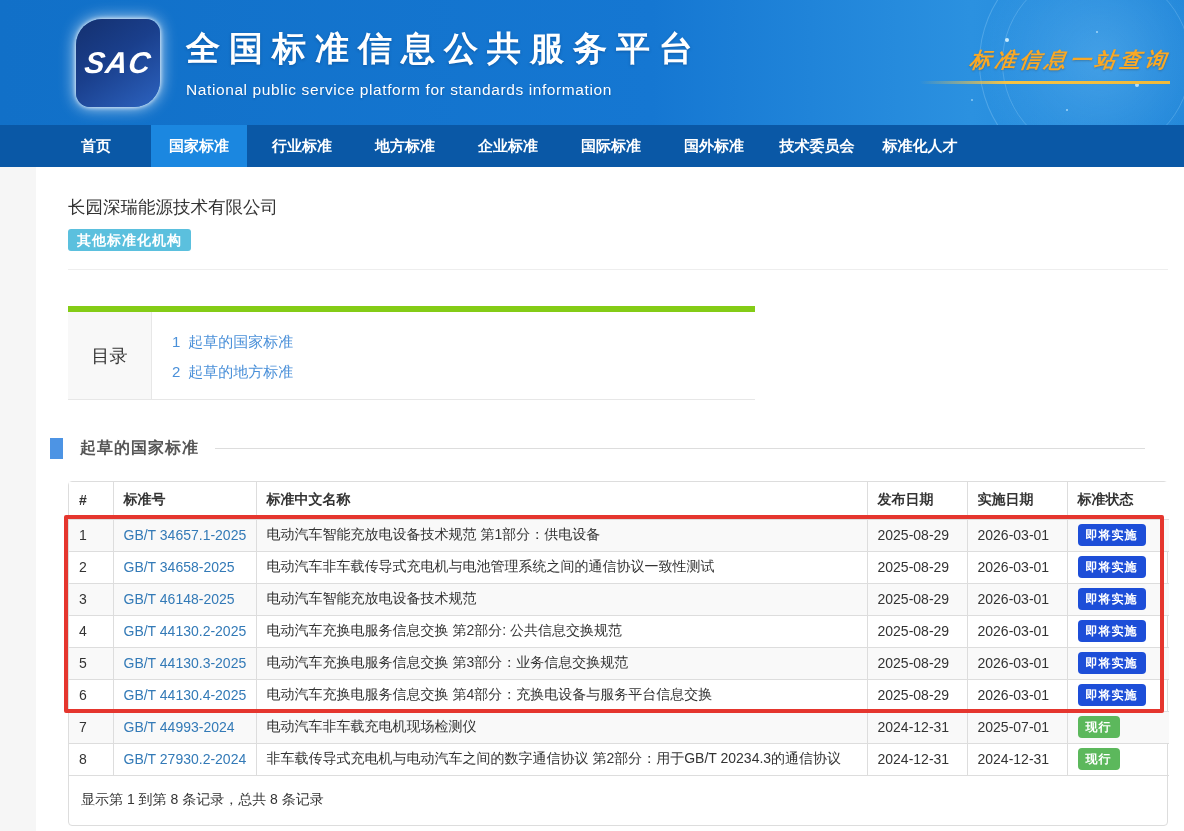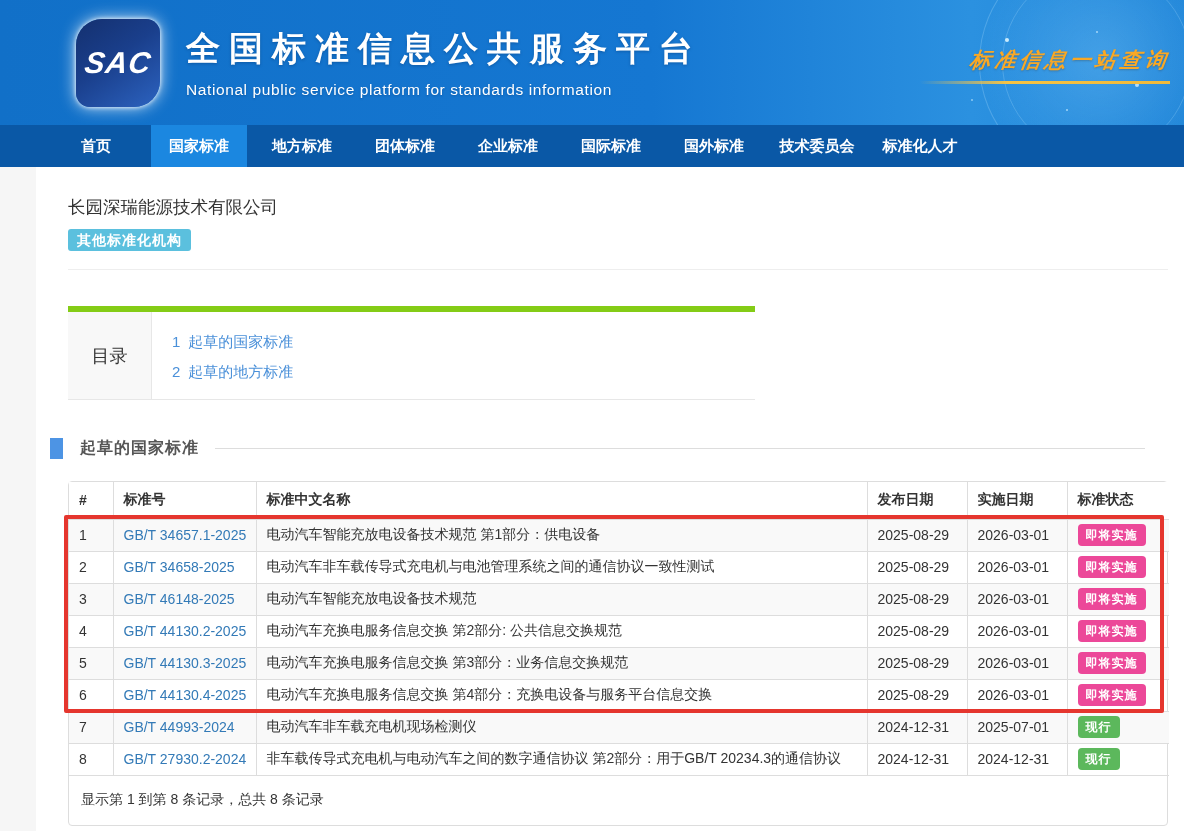--- a/index.html
+++ b/index.html
@@ -131,21 +131,21 @@
   table.standards tbody tr:last-child td { border-bottom: 1px solid #ddd; }
   .col-idx { width: 44px; }  .col-code { width: 143px; }  .col-name { width: 611px; }
   .col-pub { width: 100px; } .col-impl { width: 100px; }  .col-status { width: 102px; }
   th.col-idx, td.cell-idx, th.col-pub, td.cell-pub, th.col-impl, td.cell-impl,
   th.col-status, td.cell-status { text-align: center; }
   a.code-link { color: #337ab7; text-decoration: none; cursor: pointer; }
   .status-badge {
     display: inline-block; color: #fff; font-size: 12px; font-weight: bold;
     padding: 5px 8px; border-radius: 4px; line-height: 1; letter-spacing: 1px;
   }
-  .status-badge.upcoming { background: #ec4899; }
+  .status-badge.upcoming { background: #1d4ed8; }
   .status-badge.current  { background: #5cb85c; }
   .table-summary { padding: 15px 0 16px 12px; font-size: 14px; color: #333; }
 
   
   .highlight-box {
     position: absolute; left: -5px; top: 33px;
     width: calc(100% + 2px); height: 198px;
     border: 4px solid #e5362e; border-radius: 2px;
     pointer-events: none; z-index: 5;
   }
@@ -169,22 +169,22 @@
   </div>
   <div class="slogan-area">
     <div class="slogan">标准信息一站查询</div>
     <div class="slogan-line"></div>
   </div>
 </header>
 
 <nav class="main-nav">
     <a class="nav-item">首页</a>
     <a class="nav-item active">国家标准</a>
+    <a class="nav-item">行业标准</a>
     <a class="nav-item">地方标准</a>
-    <a class="nav-item">团体标准</a>
     <a class="nav-item">企业标准</a>
     <a class="nav-item">国际标准</a>
     <a class="nav-item">国外标准</a>
     <a class="nav-item">技术委员会</a>
     <a class="nav-item">标准化人才</a>
   </nav>
 
 <main class="content">
 
   <h1 class="company-name">长园深瑞能源技术有限公司</h1>

